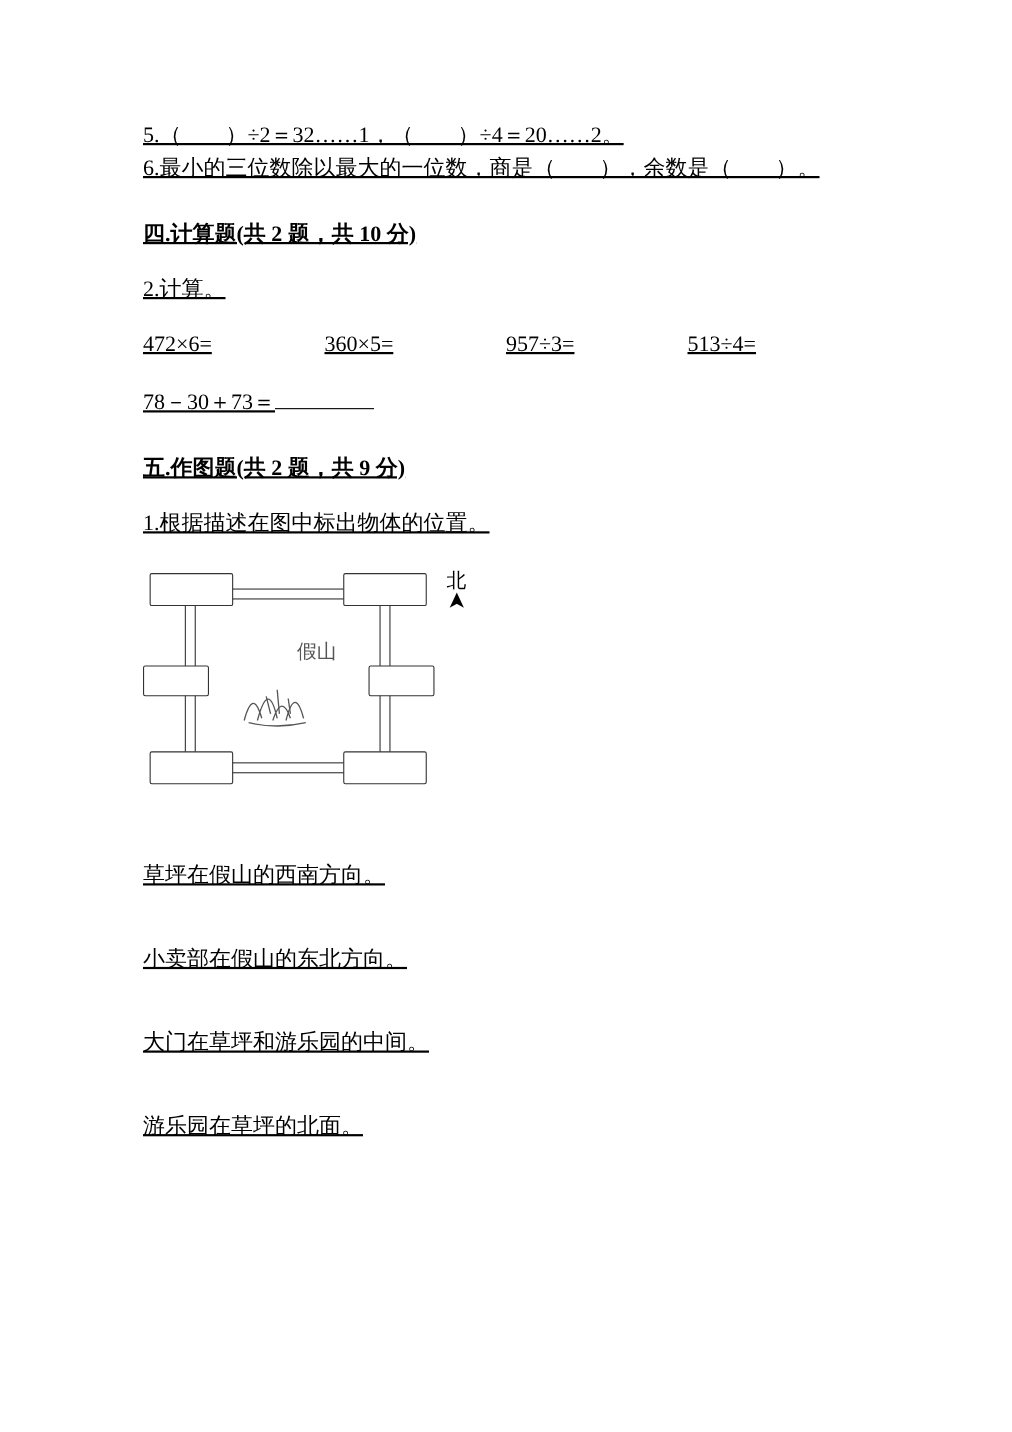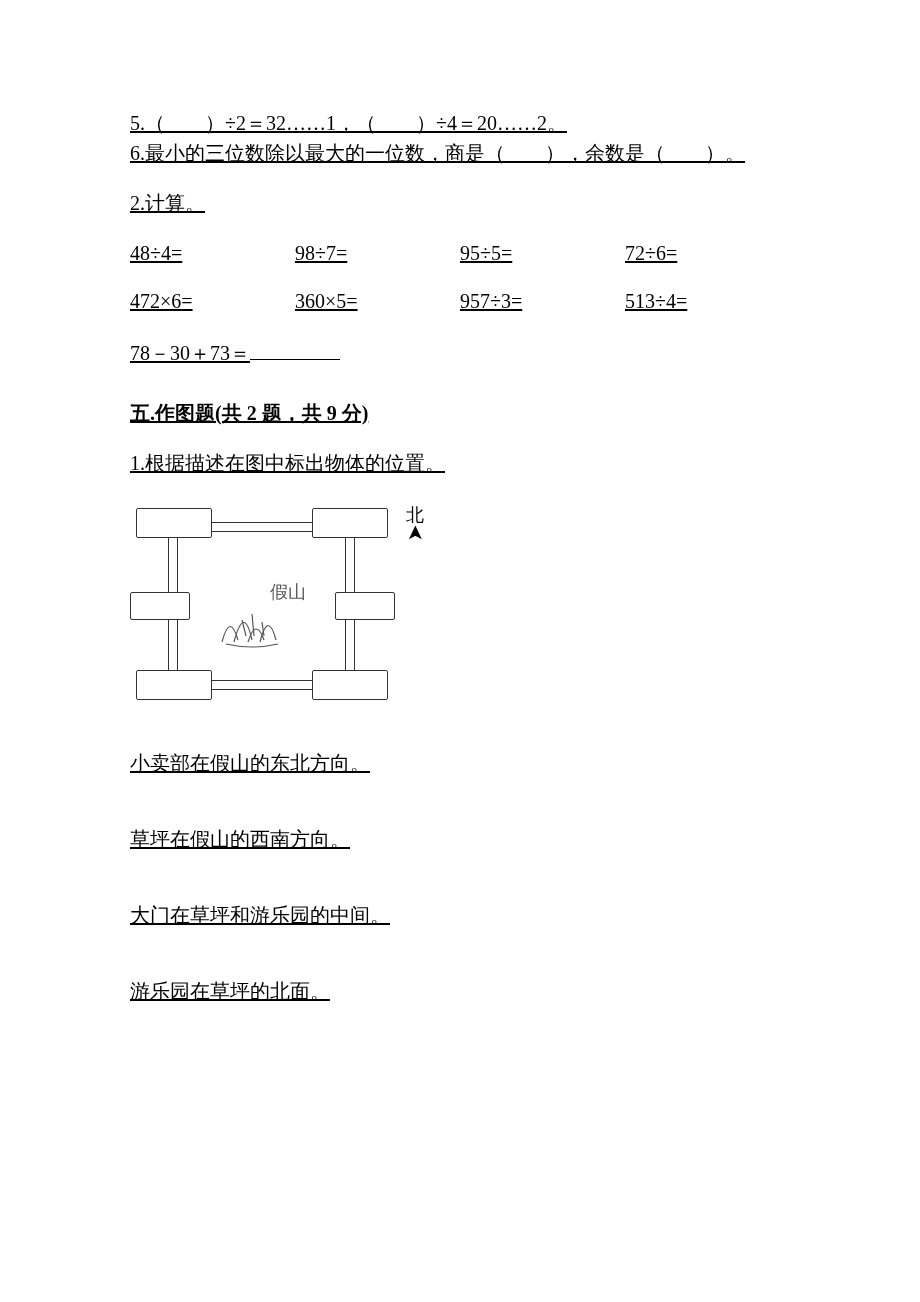--- a/index.html
+++ b/index.html
@@ -79,29 +79,24 @@
     .stmt-first { margin-top: 30px; }
   </style>
 </head>
 <body>
 
 <div class="content" data-name="page-content">
 
   <div class="line" data-name="fill-q5">5.（　　）÷2＝32……1，（　　）÷4＝20……2。</div>
   <div class="line" data-name="fill-q6">6.最小的三位数除以最大的一位数，商是（　　），余数是（　　）。</div>
 
+  <div class="section-title" data-name="section-4-title">四.计算题(共 2 题，共 10 分)</div>
 
   <div class="q-line" data-name="calc-q1-label">2.计算。</div>
 
-  <div class="calc-row" data-name="calc-row-1">
-    <div class="calc-cell" data-name="calc-cell">48÷4=</div>
-    <div class="calc-cell" data-name="calc-cell">98÷7=</div>
-    <div class="calc-cell" data-name="calc-cell">95÷5=</div>
-    <div class="calc-cell" data-name="calc-cell">72÷6=</div>
-  </div>
 
   <div class="calc-row" data-name="calc-row-2">
     <div class="calc-cell" data-name="calc-cell">472×6=</div>
     <div class="calc-cell" data-name="calc-cell">360×5=</div>
     <div class="calc-cell" data-name="calc-cell">957÷3=</div>
     <div class="calc-cell" data-name="calc-cell">513÷4=</div>
   </div>
 
 
 
@@ -125,29 +120,29 @@
     <div class="map-box" data-name="map-box-tr" style="left:182px; top:8px; width:76px; height:30px;"></div>
     <div class="map-box" data-name="map-box-ml" style="left:0px; top:92px; width:60px; height:28px;"></div>
     <div class="map-box" data-name="map-box-mr" style="left:205px; top:92px; width:60px; height:28px;"></div>
     <div class="map-box" data-name="map-box-bl" style="left:6px; top:170px; width:76px; height:30px;"></div>
     <div class="map-box" data-name="map-box-br" style="left:182px; top:170px; width:76px; height:30px;"></div>
 
     <svg class="hill" data-name="hill-icon" style="left:82px; top:92px;" width="80" height="60" viewBox="0 0 80 60">
       <path d="M10 50 Q18 20 26 48 M22 50 Q32 12 40 48 M36 50 Q44 25 52 48 M48 50 Q56 18 64 48 M14 52 Q40 58 66 52"></path>
       <path d="M30 28 L34 44 M40 22 L42 44 M50 30 L52 44"></path>
     </svg>
-    <div class="center-label" data-name="hill-label" style="left:140px; top:81px;text-align:right;">假山</div>
+    <div class="center-label" data-name="hill-label" style="left:140px; top:68px;text-align:right;">假山</div>
 
     <div class="north" data-name="north-indicator" style="left:276px; top:6px;">
       <span data-name="north-char">北</span><br>
       <span data-name="north-arrow-icon" style="font-family: sans-serif; font-weight:bold;">➤</span>
     </div>
     <style>
       [data-name="north-arrow-icon"] { display:inline-block; transform: rotate(-90deg); }
     </style>
   </div>
 
+  <div class="stmt" data-name="drawing-stmt-2">草坪在假山的西南方向。</div>
   <div class="stmt stmt-first" data-name="drawing-stmt-1">小卖部在假山的东北方向。</div>
-  <div class="stmt" data-name="drawing-stmt-2">草坪在假山的西南方向。</div>
   <div class="stmt" data-name="drawing-stmt-4">大门在草坪和游乐园的中间。</div>
   <div class="stmt" data-name="drawing-stmt-3">游乐园在草坪的北面。</div>
 
 </div>
 
 </body></html>

